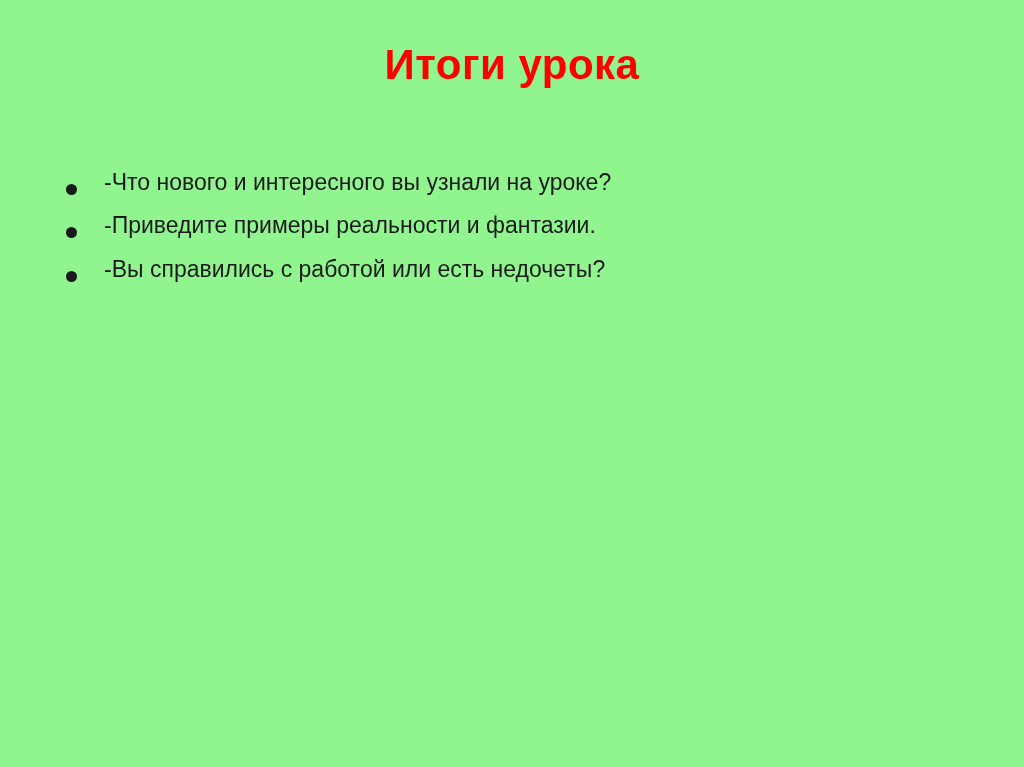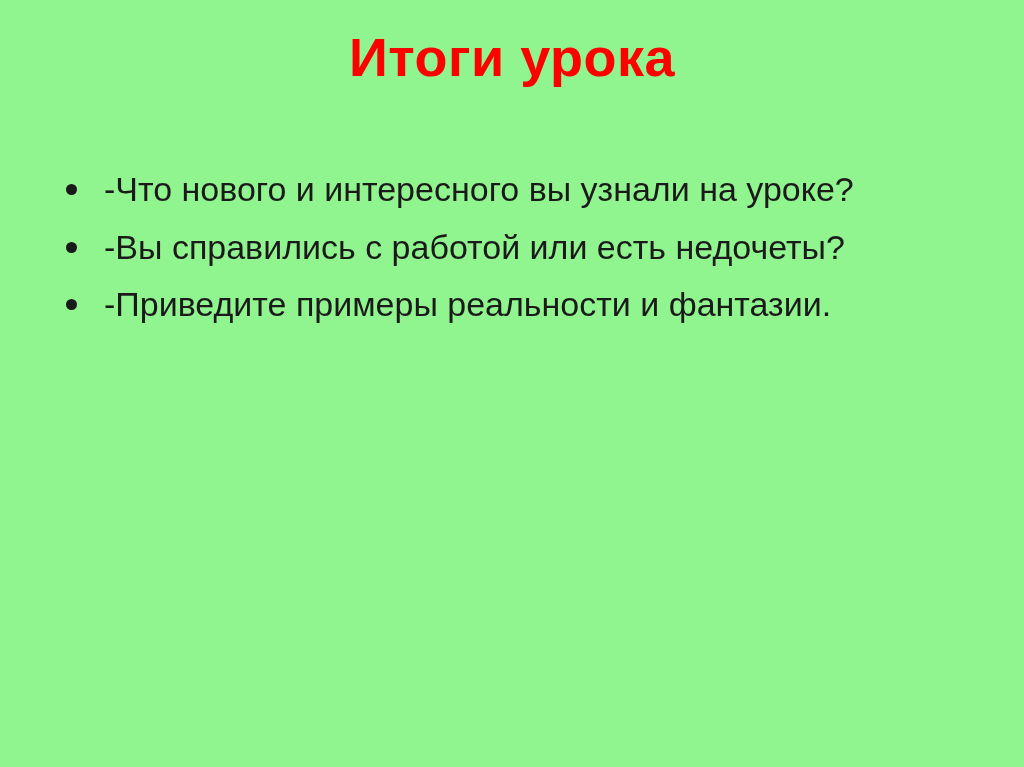--- a/index.html
+++ b/index.html
@@ -15,46 +15,46 @@
   }
   .slide {
     position: relative;
     width: 1024px;
     height: 767px;
     background: #90f58e;
     box-sizing: border-box;
   }
   .slide-title {
     position: absolute;
-    top: 28px;
+    top: 42px;
     left: 0;
     width: 1024px;
     text-align: center;
     color: #ff0000;
-    font-size: 54px;
+    font-size: 42px;
     font-weight: bold;
     letter-spacing: 0.5px;
     line-height: 1.1;
   }
   .bullet-list {
     position: absolute;
     top: 168px;
     left: 52px;
     width: 900px;
     margin: 0;
     padding: 0;
     list-style: none;
   }
   .bullet-item {
     position: relative;
     display: block;
     padding-left: 52px;
     margin-bottom: 14px;
     color: #1a1a1a;
-    font-size: 34px;
+    font-size: 23px;
     line-height: 1.28;
     font-weight: 500;
   }
   .bullet-dot {
     position: absolute;
     left: 14px;
     top: 16px;
     width: 11px;
     height: 11px;
     background: #1a1a1a;
@@ -73,21 +73,21 @@
 
   <div class="slide-title">Итоги урока</div>
 
   <ul class="bullet-list">
     <li class="bullet-item">
       <span class="bullet-dot"></span>
       <span class="bullet-text">-Что нового и интересного вы узнали на уроке?</span>
     </li>
     <li class="bullet-item">
       <span class="bullet-dot"></span>
-      <span class="bullet-text">-Вы справились с работой или есть недочеты?</span>
+      <span class="bullet-text">-Приведите примеры реальности и фантазии.</span>
     </li>
     <li class="bullet-item">
       <span class="bullet-dot"></span>
-      <span class="bullet-text">-Приведите примеры реальности и фантазии.</span>
+      <span class="bullet-text">-Вы справились с работой или есть недочеты?</span>
     </li>
   </ul>
 
 </div>
 
 </body></html>

